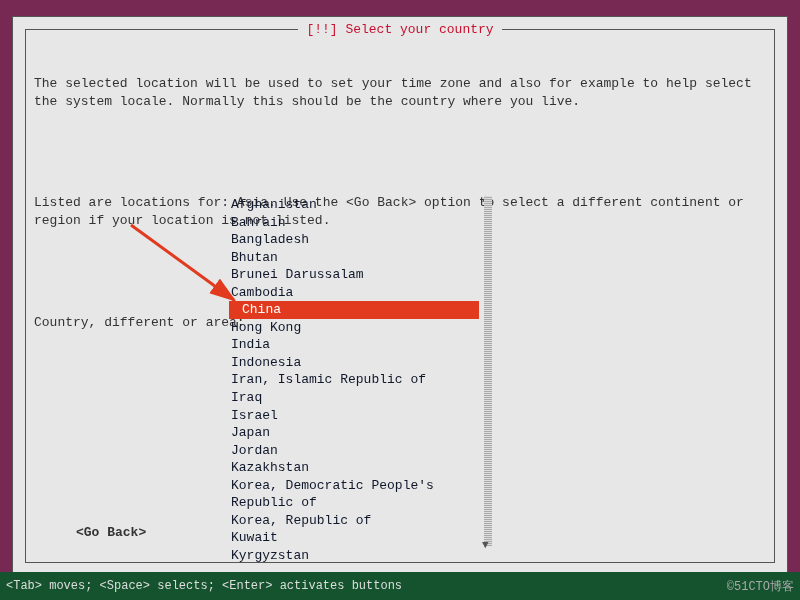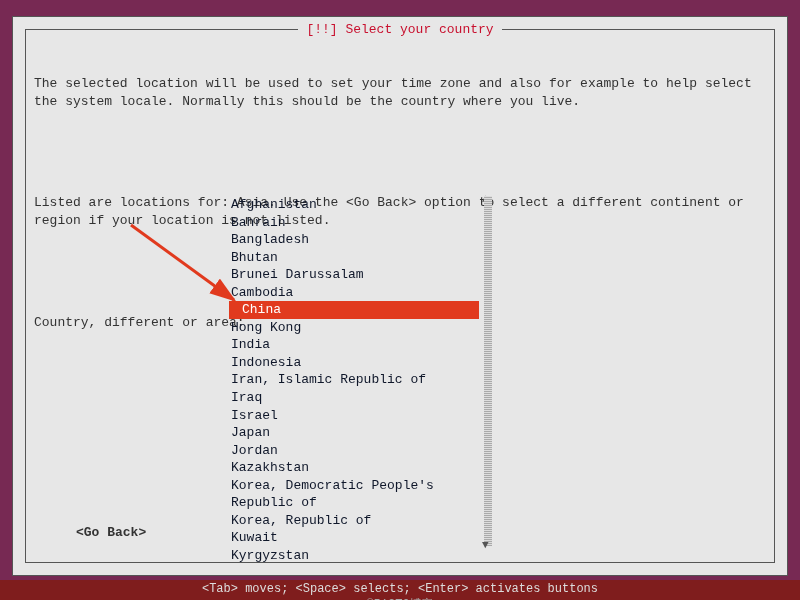--- a/index.html
+++ b/index.html
@@ -90,29 +90,28 @@
     position: absolute;
     left: 42px;
     bottom: 10px;
     font-weight: bold;
   }
   .status-bar {
     position: absolute;
     left: 0;
     right: 0;
     bottom: 0;
-    height: 20px;
-    background: #7f1d1d;
+    height: 28px;
+    background: #14532d;
     color: #ddd;
     font-size: 12px;
     padding: 2px 6px;
     display: flex;
     justify-content: space-between;
     align-items: center;
-    flex-direction: column;
   }
   .arrow-svg {
     position: absolute;
     left: 100px;
     top: 190px;
     pointer-events: none;
   }
   .watermark {
     color: #aaa;
   }

